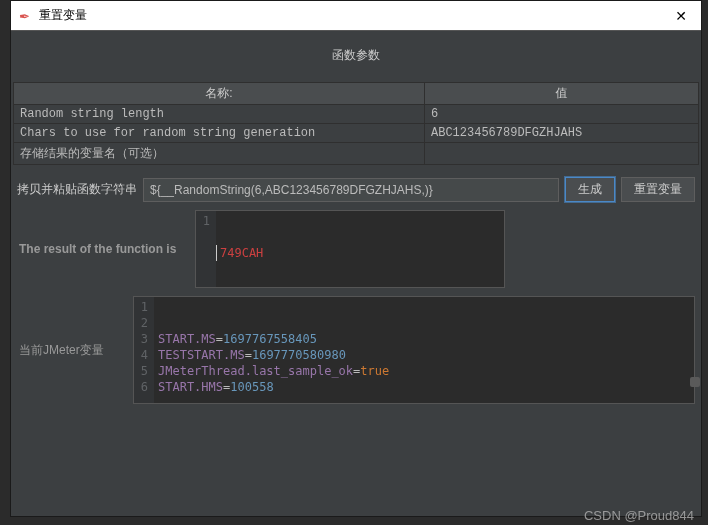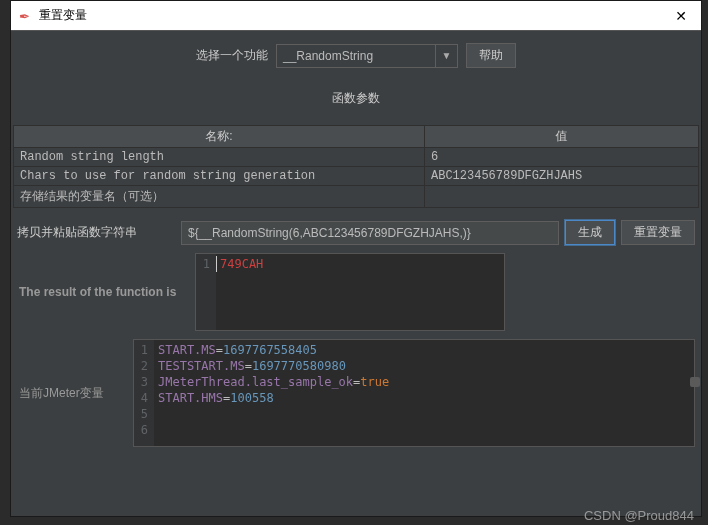--- a/index.html
+++ b/index.html
@@ -130,21 +130,20 @@
   .gen-label { white-space: nowrap; color: #ccc; }
   .gen-input {
     flex: 1;
     background: #45494a;
     border: 1px solid #5e5e5e;
     height: 24px;
     padding: 0 6px;
     color: #bbb;
     font-family: inherit;
     font-size: 12px;
-    margin-left: 38px;
   }
 
   .result-row {
     display: flex;
     align-items: center;
     margin: 4px 6px 8px 6px;
   }
   .result-label { width: 178px; color:#999; font-weight: bold; padding-left:2px;}
   .code-block {
     background: #2b2b2b;
@@ -156,21 +155,21 @@
   }
   .result-row .code-block { width: 310px; height: 78px; }
   .gutter {
     background: #313335;
     color: #606366;
     text-align: right;
     padding: 2px 6px 2px 4px;
     user-select: none;
     min-width: 20px;
   }
-  .code-lines { padding: 2px 4px 2px 4px; position: relative; flex:1; }
+  .code-lines { padding: 2px 4px 2px 4px; position: relative; flex:1;margin-top:32px; }
   .code-lines.caret-line::before {
     content: "";
     position: absolute;
     left: 0; top: 2px;
     width: 1px; height: 16px;
     background: #ccc;
   }
   .result-val { color: #cc4040; }
 
   .vars-row {
@@ -209,28 +208,20 @@
 <div class="dialog">
 
   <div class="titlebar">
     <span class="icon">✒</span>
     <span class="title">重置变量</span>
     <span class="close">✕</span>
   </div>
 
   <div class="content">
 
-    <div class="select-row">
-      <span class="select-label">选择一个功能</span>
-      <div class="combo">
-        <span class="combo-text">__RandomString</span>
-        <span class="combo-arrow">▼</span>
-      </div>
-      <span class="btn">帮助</span>
-    </div>
 
     <div class="section-title">函数参数</div>
 
     <table class="params">
       <tbody>
           <tr>
         <th style="width:60%">名称:</th>
         <th>值</th>
       </tr>
       <tr>

